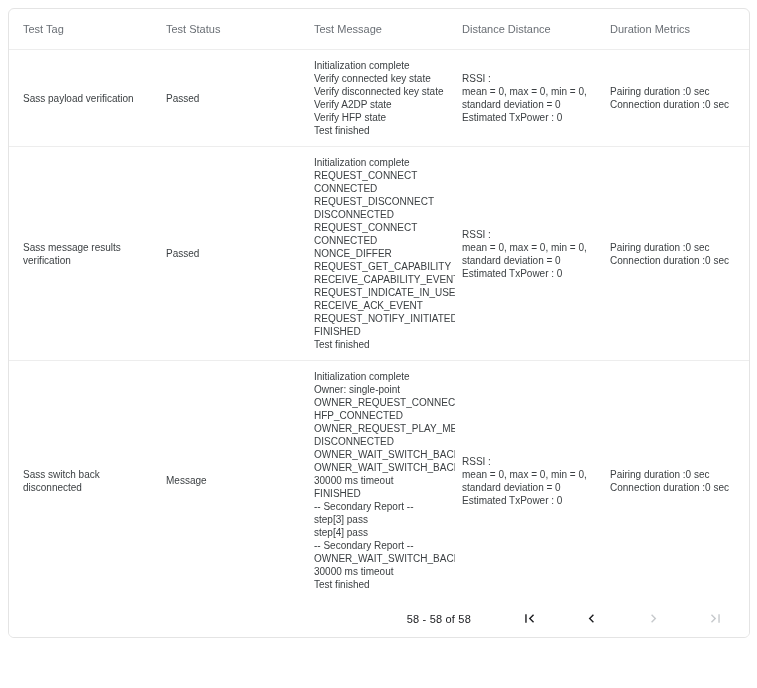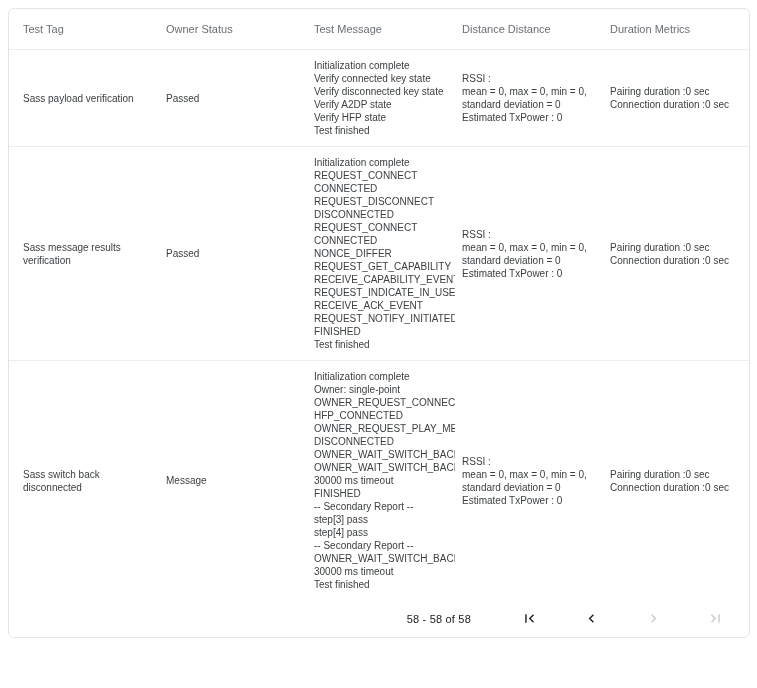--- a/index.html
+++ b/index.html
@@ -79,21 +79,21 @@
       <colgroup>
         <col style="width:150px">
           <col style="width:148px">
           <col style="width:148px">
           <col style="width:148px">
           <col style="width:146px">
       </colgroup>
       <thead>
         <tr>
           <th class="col-tag">Test Tag</th>
-          <th>Owner Status</th>
+          <th>Test Status</th>
           <th>Test Message</th>
           <th>Distance Distance</th>
           <th>Duration Metrics</th>
         </tr>
       </thead>
       <tbody>
         <tr>
           <td class="col-tag">Sass payload verification</td>
           <td>Passed</td>
           <td class="pre col-message">Initialization complete

